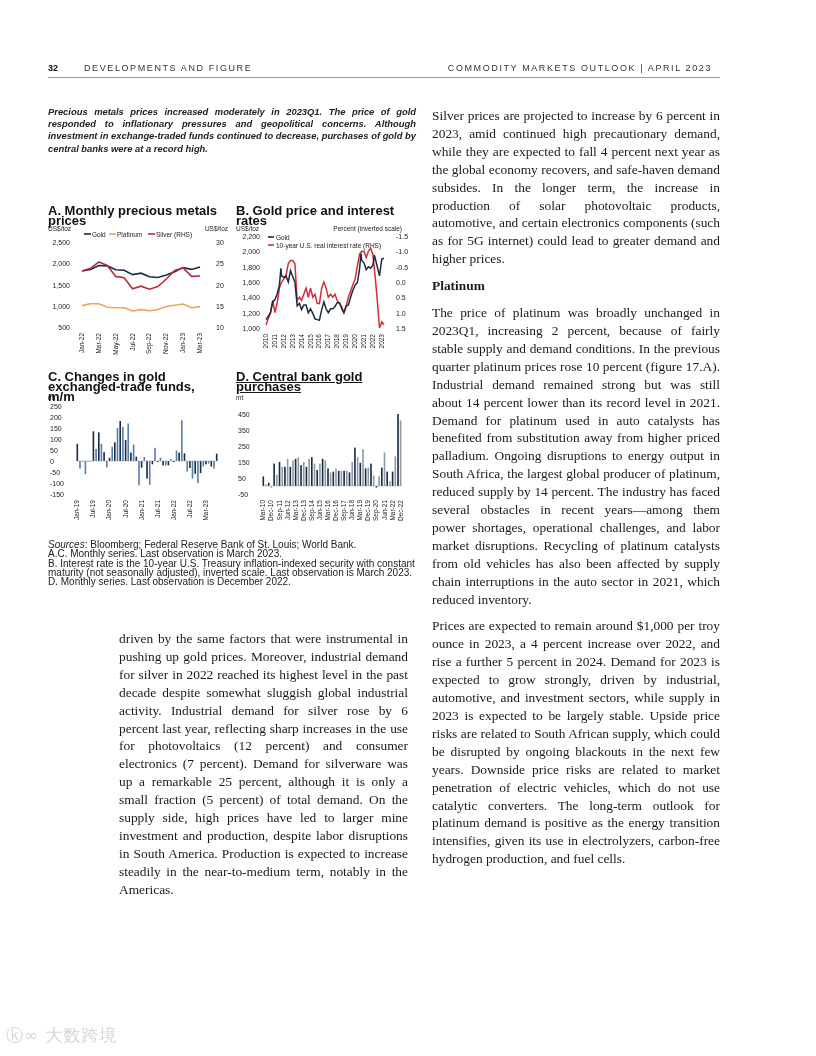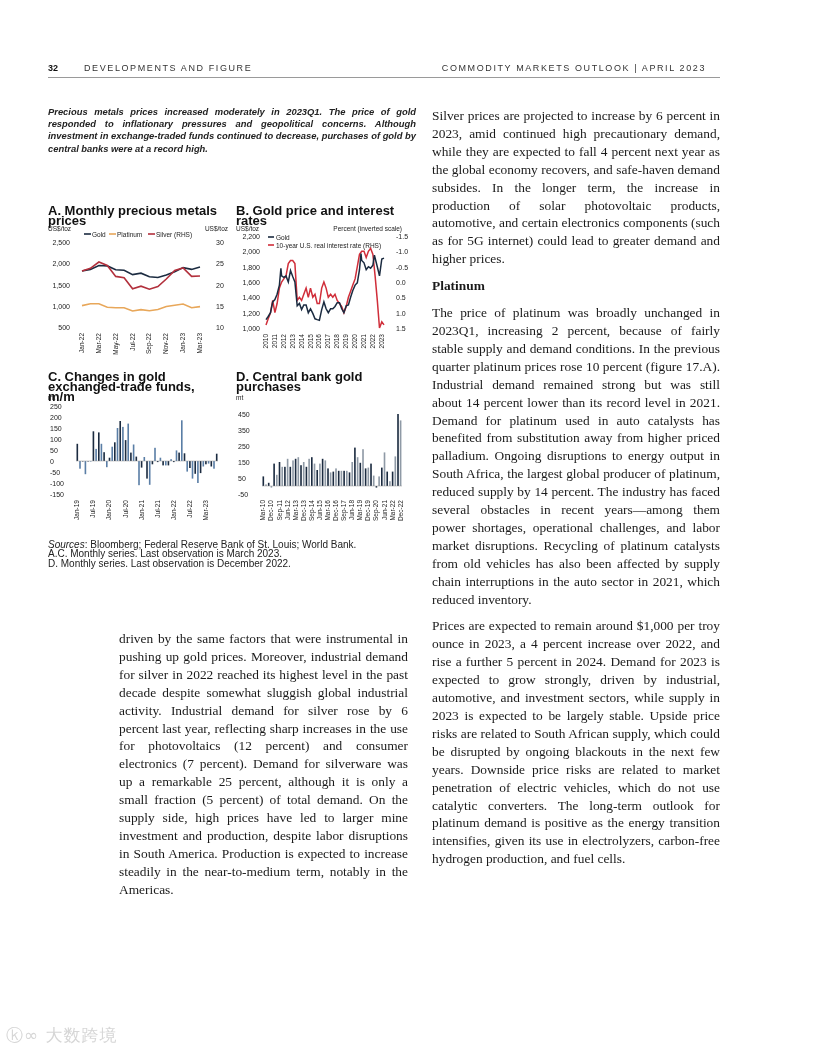--- a/index.html
+++ b/index.html
@@ -1,20 +1,20 @@
 <!DOCTYPE html>
 <html><head>
 <meta charset="utf-8">
 <style>
   * { box-sizing: border-box; margin: 0; padding: 0; }
   body { width: 816px; height: 1056px; background: #fff; position: relative; overflow: hidden; font-family: "Liberation Serif", serif; color: #1a1a1a; }
   .hdr { position: absolute; top: 62px; left: 48px; width: 672px; height: 16px; border-bottom: 1px solid #9a9a9a; font-family: "Liberation Sans", sans-serif; font-size: 9px; letter-spacing: 1.6px; color: #333; }
   .hdr .pg { position: absolute; left: 0; top: 1px; font-weight: bold; letter-spacing: 0; color: #111; }
   .hdr .sec { position: absolute; left: 36px; top: 1px; }
-  .hdr .right { position: absolute; right: 14px; top: 1px; }
+  .hdr .right { position: absolute; right: 8px; top: 1px; }
 
   .fig { position: absolute; left: 48px; top: 106px; width: 368px; font-family: "Liberation Sans", sans-serif; }
   .fig-title { font-size: 13.5px; font-weight: bold; color: #111; }
   .fig-title .num { color: #4c6f8e; }
   .fig-caption { margin-top: 0; font-size: 9.4px; font-style: italic; line-height: 12.2px; text-align: justify; color: #222; font-weight: bold; }
 
   .panel { position: absolute; font-family: "Liberation Sans", sans-serif; }
   .panel-title { font-size: 13px; font-weight: bold; color: #111; line-height: 10px; }
   .panel svg { position: absolute; left: 0; overflow: visible; }
   .ax { font-size: 7px; fill: #222; font-family: "Liberation Sans", sans-serif; }
@@ -191,21 +191,21 @@
       <text x="63.490566037735846" y="104" class="axs" text-anchor="end" transform="rotate(-90 63.490566037735846 104)">Jan-20</text>
       <text x="79.56603773584905" y="104" class="axs" text-anchor="end" transform="rotate(-90 79.56603773584905 104)">Jul-20</text>
       <text x="95.64150943396226" y="104" class="axs" text-anchor="end" transform="rotate(-90 95.64150943396226 104)">Jan-21</text>
       <text x="111.71698113207547" y="104" class="axs" text-anchor="end" transform="rotate(-90 111.71698113207547 104)">Jul-21</text>
       <text x="127.79245283018868" y="104" class="axs" text-anchor="end" transform="rotate(-90 127.79245283018868 104)">Jan-22</text>
       <text x="143.8679245283019" y="104" class="axs" text-anchor="end" transform="rotate(-90 143.8679245283019 104)">Jul-22</text>
       <text x="159.94339622641508" y="104" class="axs" text-anchor="end" transform="rotate(-90 159.94339622641508 104)">Mar-23</text>
     </svg>
 </div>
 
-<div class="panel" style="left:236px; top:372px; width:180px; height:165px;">
+<div class="panel" style="left:236px; top:372px; width:180px; height:165px;text-decoration:underline;">
   <div class="panel-title">D. Central bank gold purchases</div>
   <svg id="chartD" width="180" height="140" style="top:24px;">
       <text x="0" y="4" class="axs">mt</text>
       <text x="2" y="21" class="ax">450</text>
       <text x="2" y="37" class="ax">350</text>
       <text x="2" y="53" class="ax">250</text>
       <text x="2" y="69" class="ax">150</text>
       <text x="2" y="85" class="ax">50</text>
       <text x="2" y="101" class="ax">-50</text>
       <rect x="26.5" y="80.4" width="1.62" height="9.6" fill="#1b2b40"></rect>
@@ -278,20 +278,21 @@
       <text x="142.42307692307693" y="104" class="axs" text-anchor="end" transform="rotate(-90 142.42307692307693 104)">Sep-20</text>
       <text x="150.5" y="104" class="axs" text-anchor="end" transform="rotate(-90 150.5 104)">Jun-21</text>
       <text x="158.57692307692307" y="104" class="axs" text-anchor="end" transform="rotate(-90 158.57692307692307 104)">Mar-22</text>
       <text x="166.65384615384616" y="104" class="axs" text-anchor="end" transform="rotate(-90 166.65384615384616 104)">Dec-22</text>
     </svg>
 </div>
 
 <div class="notes">
   <div><span class="src">Sources</span><span>: Bloomberg; Federal Reserve Bank of St. Louis; World Bank.</span></div>
   <div>A.C. Monthly series. Last observation is March 2023.</div>
+  <div>B. Interest rate is the 10-year U.S. Treasury inflation-indexed security with constant maturity (not seasonally adjusted), inverted scale. Last observation is March 2023.</div>
   <div>D. Monthly series. Last observation is December 2022.</div>
 </div>
 
 <div class="col" style="left:119px; top:630px; width:289px;">
   <p>driven by the same factors that were instrumental in pushing up gold prices. Moreover, industrial demand for silver in 2022 reached its highest level in the past decade despite somewhat sluggish global industrial activity. Industrial demand for silver rose by 6 percent last year, reflecting sharp increases in the use for photovoltaics (12 percent) and consumer electronics (7 percent). Demand for silverware was up a remarkable 25 percent, although it is only a small fraction (5 percent) of total demand. On the supply side, high prices have led to larger mine investment and production, despite labor disruptions in South America. Production is expected to increase steadily in the near-to-medium term, notably in the Americas.</p>
 </div>
 
 <div class="col" style="left:432px; top:107px; width:288px;">
   <p>Silver prices are projected to increase by 6 percent in 2023, amid continued high precautionary demand, while they are expected to fall 4 percent next year as the global economy recovers, and safe-haven demand subsides. In the longer term, the increase in production of solar photovoltaic products, automotive, and certain electronics components (such as for 5G internet) could lead to greater demand and higher prices.</p>
   <h3>Platinum</h3>

